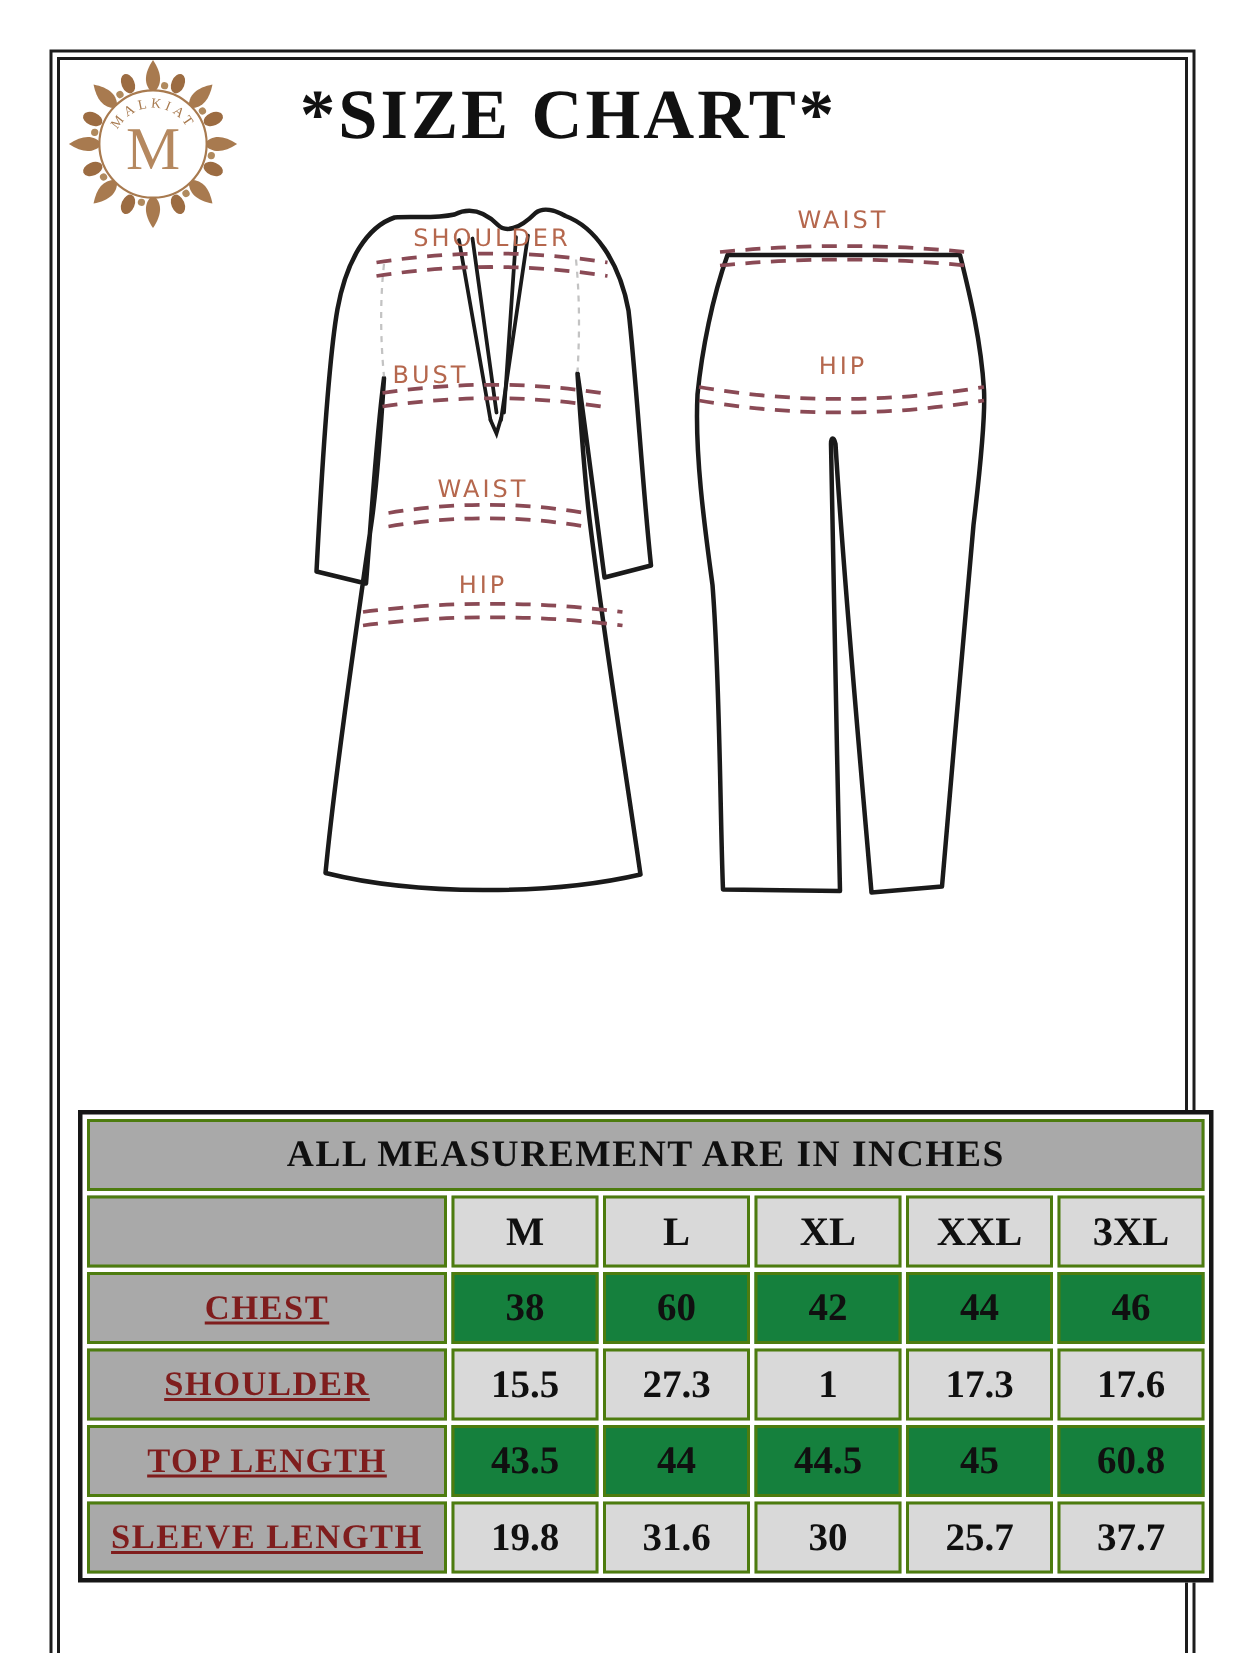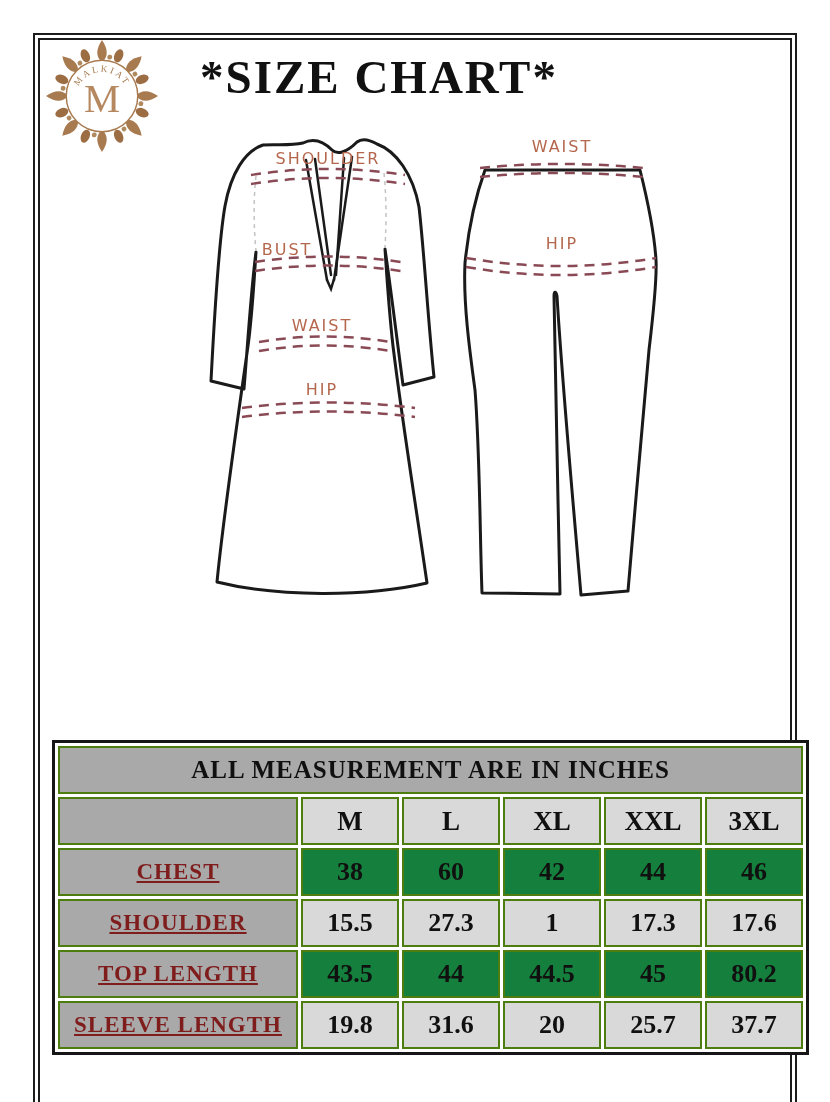--- a/index.html
+++ b/index.html
@@ -225,24 +225,24 @@
       <td class="val">1</td>
       <td class="val">17.3</td>
       <td class="val">17.6</td>
     </tr>
     <tr class="light">
       <td class="rowlabel">TOP LENGTH</td>
       <td class="val">43.5</td>
       <td class="val">44</td>
       <td class="val">44.5</td>
       <td class="val">45</td>
-      <td class="val">80.2</td>
+      <td class="val">60.8</td>
     </tr>
     <tr class="dark">
       <td class="rowlabel">SLEEVE LENGTH</td>
       <td class="val">19.8</td>
       <td class="val">31.6</td>
-      <td class="val">20</td>
+      <td class="val">30</td>
       <td class="val">25.7</td>
       <td class="val">37.7</td>
     </tr>
   </tbody>
 </table>
 
 </body></html>

